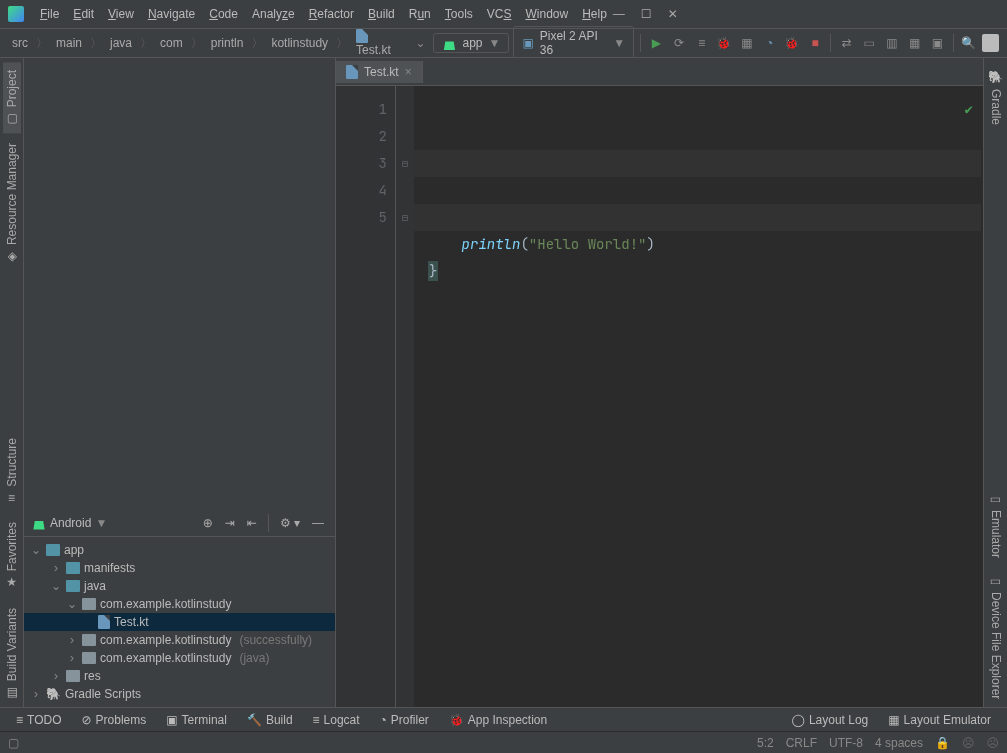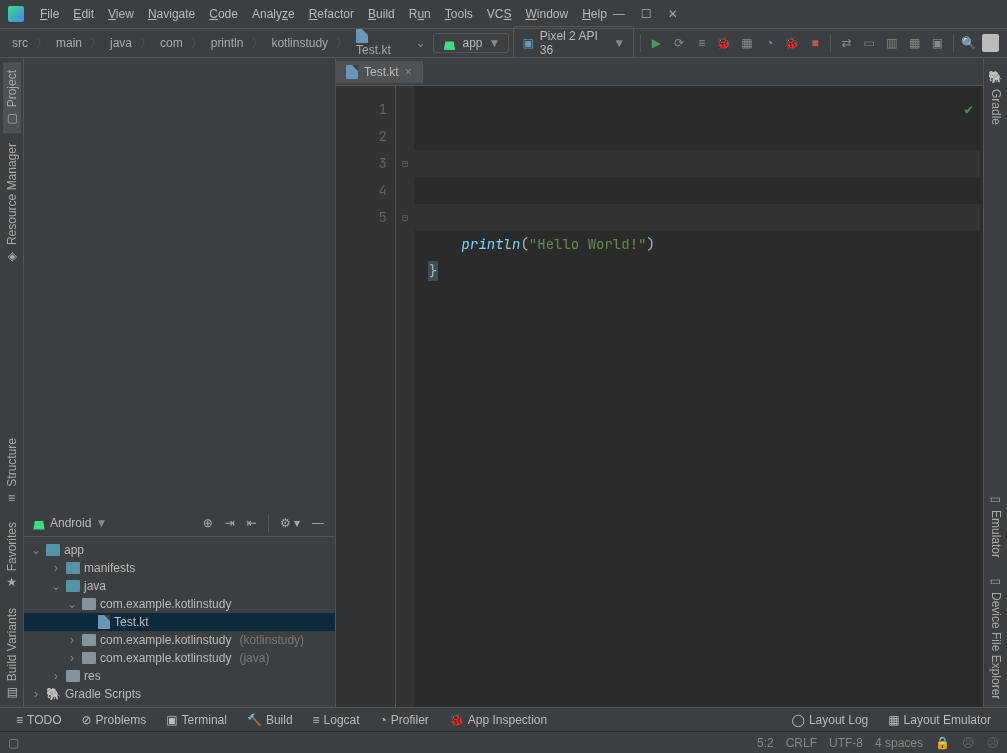--- a/index.html
+++ b/index.html
@@ -210,21 +210,21 @@
       <div class="tree-item selected">
           <span class="indent" style="width:64px"></span>
           <span class="file-icon kotlin"></span>
           <span class="text">Test.kt</span>
         </div>
       <div class="tree-item">
           <span class="indent" style="width:32px"></span>
           <span class="arrow">›</span>
           <span class="folder-icon"></span>
           <span class="text">com.example.kotlinstudy</span>
-          <span class="suffix">(kotlinstudy)</span>
+          <span class="suffix">(successfully)</span>
         </div>
       <div class="tree-item">
           <span class="indent" style="width:32px"></span>
           <span class="arrow">›</span>
           <span class="folder-icon"></span>
           <span class="text">com.example.kotlinstudy</span>
           <span class="suffix">(java)</span>
         </div>
       <div class="tree-item">
           <span class="indent" style="width:16px"></span>

